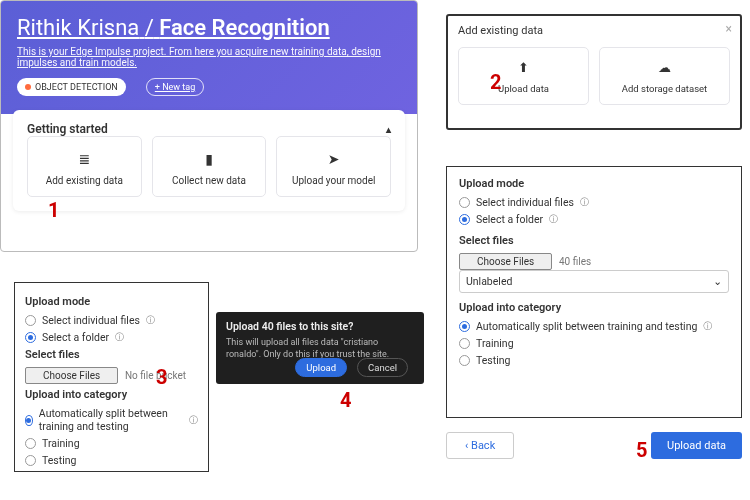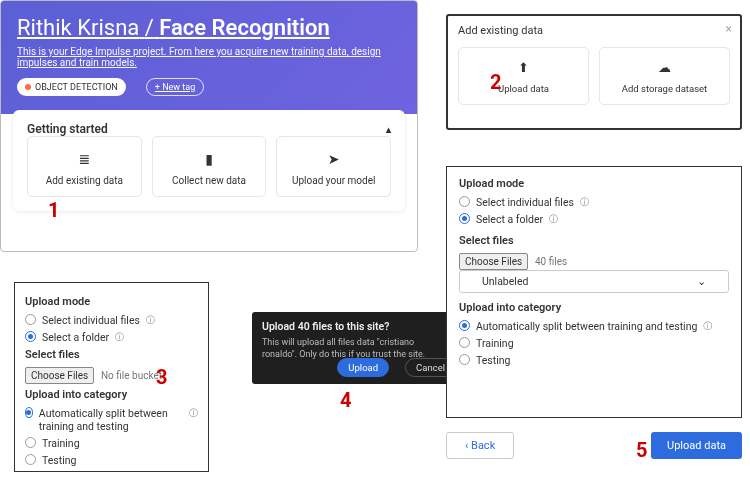--- a/index.html
+++ b/index.html
@@ -32,42 +32,42 @@
   .p2-title { font-size:11px; color:#333; margin-bottom:10px; }
   .p2-close { position:absolute; right:8px; top:6px; color:#aaa; font-size:12px; cursor:pointer; }
   .p2-tiles { display:flex; gap:10px; }
   .p2-tile { flex:1; border:1px solid #e5e5ea; border-radius:5px; padding:12px 4px 10px; text-align:center; cursor:pointer; }
   .p2-tile .ic { font-size:13px; margin-bottom:8px; }
   .p2-tile .lbl { font-size:9.5px; }
 
   
   .p3 { left: 14px; top: 282px; width: 195px; height: 190px; padding: 8px 10px; }
   .sec-hdr { font-size:11px; font-weight:600; margin-bottom:6px; margin-top:4px; }
-  .radio-row { display:flex; align-items:flex-start; gap:6px; margin:4px 0; font-size:10.5px; cursor:pointer; }
+  .radio-row { display:flex; align-items:center; gap:6px; margin:4px 0; font-size:10.5px; cursor:pointer; }
   .radio { width:11px;height:11px;border:1.5px solid #999;border-radius:50%; display:inline-flex;align-items:center;justify-content:center; }
   .radio.sel { border-color:#2d6cdf; }
   .radio.sel::after { content:"";width:5px;height:5px;background:#2d6cdf;border-radius:50%; }
   .help { color:#888; font-size:9px; }
-  .filebtn { display:inline-block; border:1px solid #888; background:#efefef; padding:2px 5px; font-size:10px; cursor:pointer; border-radius:2px; }
+  .filebtn { display:inline-block; border:1px solid #888; background:#efefef; padding:2px 17px; font-size:10px; cursor:pointer; border-radius:2px; }
   .filehint { font-size:10px; color:#777; margin-left:4px; }
 
   
-  .p4 { left: 216px; top: 312px; width: 208px; height: 72px; background:#1f1f1f; color:#eee; border:none; border-radius:3px; padding:8px 10px;margin-left:36px; }
+  .p4 { left: 216px; top: 312px; width: 208px; height: 72px; background:#1f1f1f; color:#eee; border:none; border-radius:3px; padding:8px 10px; }
   .p4-title { font-size:10.5px; font-weight:600; margin-bottom:4px; }
   .p4-body { font-size:9px; color:#bbb; line-height:1.3; }
-  .p4-btns { position:absolute; right:4px; bottom:7px; display:flex; gap:16px; }
+  .p4-btns { position:absolute; right:16px; bottom:7px; display:flex; gap:10px; }
   .btn { font-size:9.5px; padding:3px 10px; border-radius:12px; cursor:pointer; border:1px solid #555; }
   .btn-primary { background:#2d6cdf; border-color:#2d6cdf; color:#fff; }
   .btn-ghost { background:transparent; color:#ddd; }
 
   
   .p5 { left: 446px; top: 166px; width: 296px; height: 252px; padding:10px 12px; }
   .p5 .sec-hdr { margin-top:8px; }
   .p5 .sec-hdr:first-child { margin-top:0; }
-  .dropdown { width:100%; border:1px solid #ccc; border-radius:3px; padding:4px 22px; font-size:10.5px; display:flex; justify-content:space-between; align-items:center; cursor:pointer; }
+  .dropdown { width:100%; border:1px solid #ccc; border-radius:3px; padding:4px 6px; font-size:10.5px; display:flex; justify-content:space-between; align-items:center; cursor:pointer; }
 
   
   .p5-footer { position:absolute; left:446px; top:432px; width:296px; display:flex; justify-content:space-between; align-items:center; }
   .back-btn { border:1px solid #ccc; color:#2d6cdf; background:#fff; padding:6px 18px; font-size:11px; border-radius:3px; cursor:pointer; }
   .upload-btn { background:#2d6cdf; color:#fff; padding:7px 16px; font-size:11px; border-radius:3px; cursor:pointer; border:none; }
 </style>
 </head>
 <body>
 
 <div class="p1">

